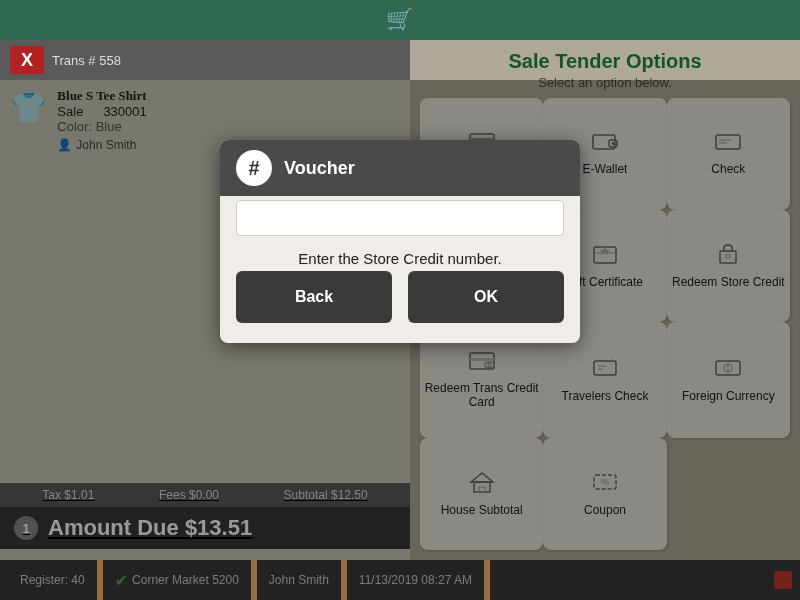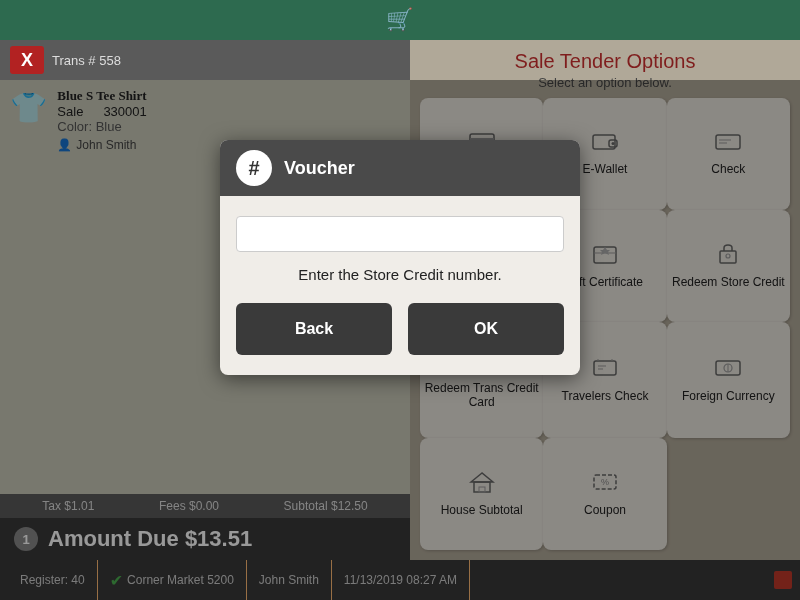--- a/index.html
+++ b/index.html
@@ -84,22 +84,23 @@
     }
 
     .item-details { flex: 1; font-size: 13px; color: #222; }
     .item-name { font-weight: bold; font-family: Liberation Serif, serif; }
     .item-sale-row { display: flex; gap: 20px; }
     .item-color { color: #555; }
     .item-customer { font-size: 12px; color: #444; margin-top: 4px; display: flex; align-items: center; gap: 4px; }
 
     #left-footer {
       position: absolute;
-      bottom: 0;
+      bottom: 11px;
       width: 100%;
+      text-decoration: underline;
     }
 
     #totals-row {
       background: #5a5a5a;
       color: #ddd;
       padding: 5px 10px;
       font-size: 12px;
       display: flex;
       justify-content: space-around;
     }
@@ -131,23 +132,23 @@
     #right-panel {
       flex: 1;
       background: #b0a898;
       padding: 10px;
       display: flex;
       flex-direction: column;
     }
 
     #right-title {
       text-align: center;
-      color: #7f1d1d;
+      color: #14532d;
       font-size: 20px;
-      font-weight: normal;
+      font-weight: bold;
       margin-bottom: 2px;
     }
 
     #right-subtitle {
       text-align: center;
       color: #444;
       font-size: 13px;
       margin-bottom: 8px;
     }
 
@@ -193,21 +194,21 @@
       font-size: 12px;
       color: #ccc;
       gap: 0;
     }
 
     .status-item {
       display: flex;
       align-items: center;
       gap: 4px;
       padding: 0 12px;
-      border-right: 1px solid #fdba74;
+      border-right: 6px solid #fdba74;
       height: 100%;
     }
 
     .status-item:last-child { border-right: none; margin-left: auto; }
 
     .green-dot { color: #4caf50; font-size: 16px; }
     .red-square { background: #c0392b; width: 18px; height: 18px; border-radius: 2px; margin-left: auto; }
 
     
     #modal-overlay {
@@ -250,21 +251,21 @@
       width: 36px;
       height: 36px;
       display: flex;
       align-items: center;
       justify-content: center;
       font-size: 20px;
       font-weight: bold;
     }
 
     #modal-body {
-      padding: 20px 16px;
+      padding: 4px 16px;
       display: flex;
       flex-direction: column;
       align-items: center;
       gap: 14px;
     }
 
     #modal-input {
       width: 100%;
       height: 36px;
       border: 1px solid #ccc;

